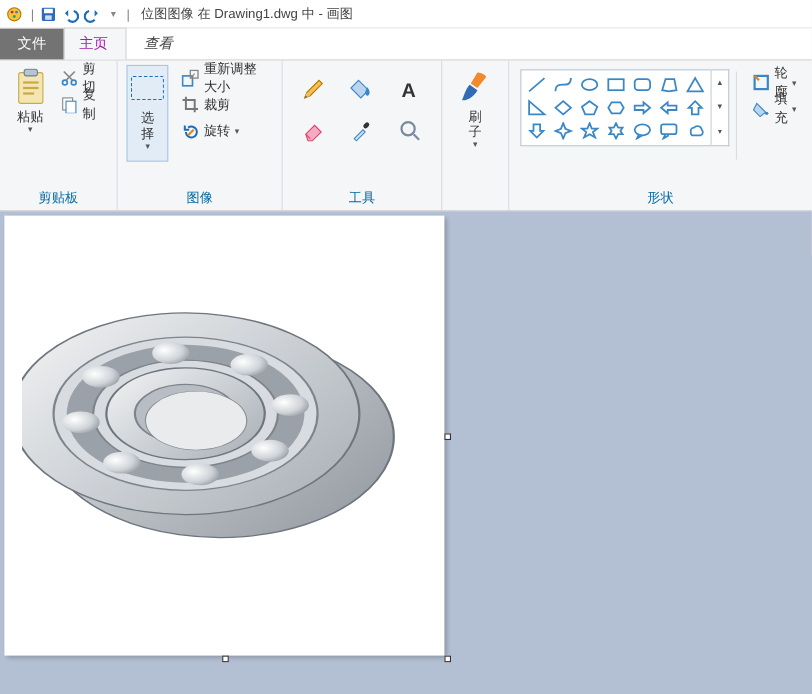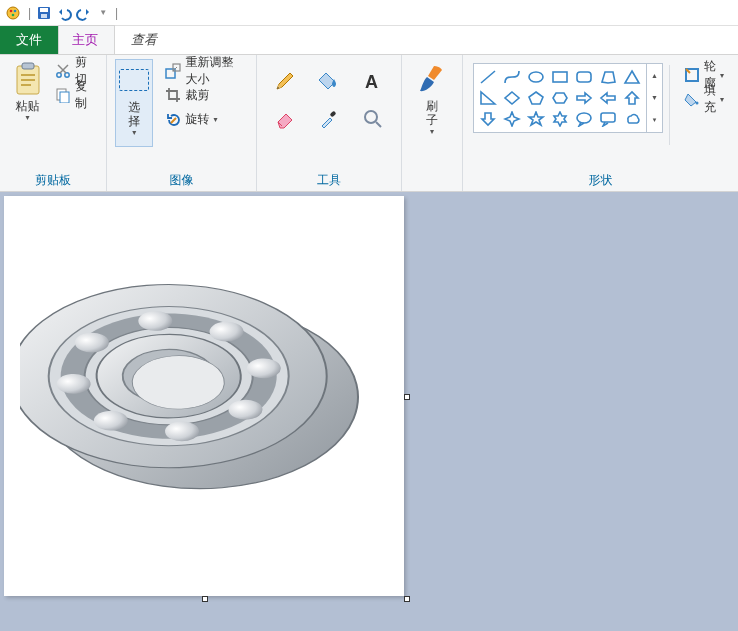--- a/index.html
+++ b/index.html
@@ -7,21 +7,21 @@
 
   
   .titlebar { height: 26px; background: #fff; display: flex; align-items: center; padding: 0 4px; border-bottom: 1px solid #e0e0e0; }
   .tb-icon { width: 18px; height: 18px; display: inline-flex; align-items: center; justify-content: center; margin-right: 2px; }
   .tb-sep { color: #888; margin: 0 4px; }
   .titlebar .title-text { margin-left: 6px; color: #444; font-size: 12px; }
 
   
   .tabbar { height: 28px; background: #fff; display: flex; align-items: flex-end; }
   .tab { padding: 5px 16px; font-size: 13px; cursor: pointer; }
-  .tab.file { background: #15803d; color: #fff; }
+  .tab.file { background: #737373; color: #fff; }
   .tab.active { background: #f5f6f7; border: 1px solid #d4d4d4; border-bottom: none; color: #a21caf; padding-left: 13px; }
   .tab.inactive { color: #444; font-style: italic; }
 
   
   .ribbon { height: 138px; background: #f5f6f7; border-top: 1px solid #d4d4d4; border-bottom: 1px solid #d4d4d4; display: flex; }
   .group { border-right: 1px solid #d9dde2; padding: 4px 8px 2px 8px; display: flex; flex-direction: column; }
   .group-body { flex: 1; display: flex; align-items: flex-start; }
   .group-label { text-align: center; font-size: 12px; color: #0369a1; padding: 2px 0 0 0; }
 
   .bigbtn { display: flex; flex-direction: column; align-items: center; justify-content: flex-start; width: 44px; height: 88px; padding: 4px 2px; cursor: pointer; }
@@ -84,20 +84,21 @@
       </svg>
   </span>
   <span class="tb-icon">
     <svg width="16" height="16" viewBox="0 0 16 16">
         <path d="M5 5a5 5 0 1 0 5 8" fill="none" stroke="#1e6bb8" stroke-width="2"></path>
         <path d="M13 7l-3-3v6z" fill="#1e6bb8"></path>
       </svg>
   </span>
   <span style="font-size:8px;color:#888;margin:0 4px">▼</span>
   <span class="tb-sep">|</span>
+  <span class="title-text">位图图像 在 Drawing1.dwg 中 - 画图</span>
 </div>
 
 <div class="tabbar">
   <div class="tab file">文件</div>
   <div class="tab active">主页</div>
   <div class="tab inactive">查看</div>
 </div>
 
 <div class="ribbon">
 

